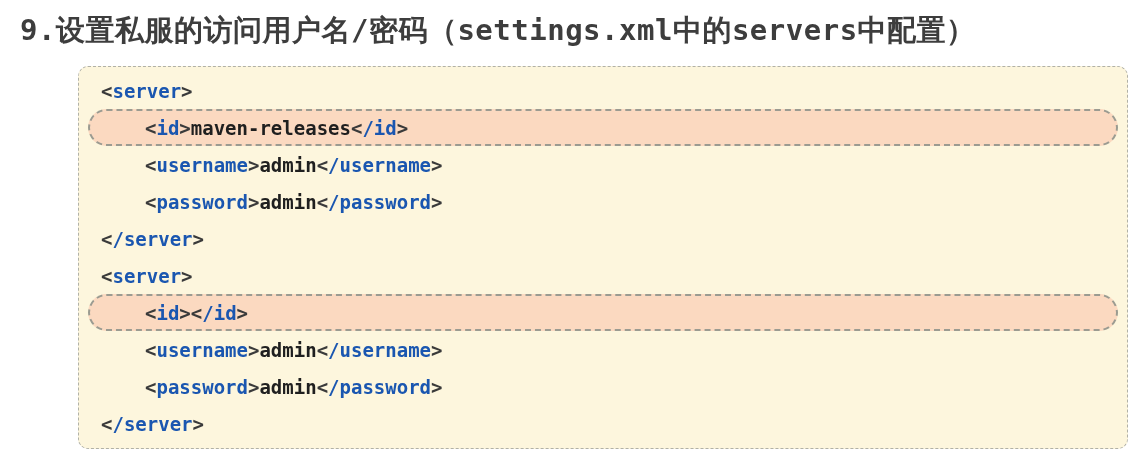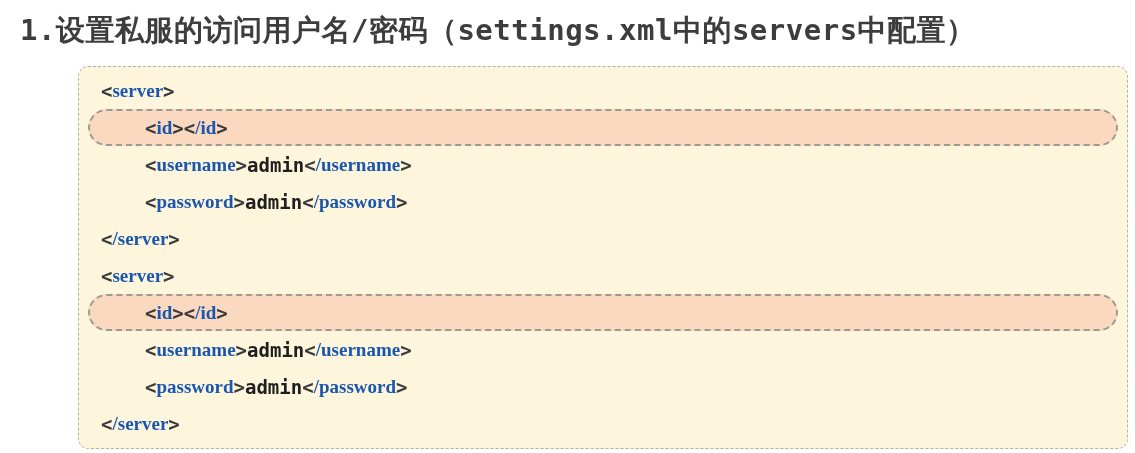--- a/index.html
+++ b/index.html
@@ -47,31 +47,31 @@
     white-space: pre;
   }
   .line.hl {
     margin-left: 9px;
     margin-right: 9px;
     background: var(--hl-bg);
     border: 2px dashed var(--hl-border);
     border-radius: 19px;
   }
   .tok-bracket { color: var(--bracket); }
-  .tok-tag     { color: var(--tag); font-family: Liberation Serif, serif; }
+  .tok-tag     { color: var(--tag); }
   .tok-text    { color: var(--text); }
 </style>
 </head>
 <body>
 
 <div class="page">
-  <h1 class="title">1.设置私服的访问用户名/密码（settings.xml中的servers中配置）</h1>
+  <h1 class="title">9.设置私服的访问用户名/密码（settings.xml中的servers中配置）</h1>
   <div class="code-card" id="code-card">
       <div class="line" style="padding-left: 22px;"><span class="tok-bracket">&lt;</span><span class="tok-tag">server</span><span class="tok-bracket">&gt;</span></div>
-      <div class="line hl" style="padding-left: 55px;"><span class="tok-bracket">&lt;</span><span class="tok-tag">id</span><span class="tok-bracket">&gt;</span><span class="tok-bracket">&lt;</span><span class="tok-tag">/id</span><span class="tok-bracket">&gt;</span></div>
+      <div class="line hl" style="padding-left: 55px;"><span class="tok-bracket">&lt;</span><span class="tok-tag">id</span><span class="tok-bracket">&gt;</span><span class="tok-text">maven-releases</span><span class="tok-bracket">&lt;</span><span class="tok-tag">/id</span><span class="tok-bracket">&gt;</span></div>
       <div class="line" style="padding-left: 66px;"><span class="tok-bracket">&lt;</span><span class="tok-tag">username</span><span class="tok-bracket">&gt;</span><span class="tok-text">admin</span><span class="tok-bracket">&lt;</span><span class="tok-tag">/username</span><span class="tok-bracket">&gt;</span></div>
       <div class="line" style="padding-left: 66px;"><span class="tok-bracket">&lt;</span><span class="tok-tag">password</span><span class="tok-bracket">&gt;</span><span class="tok-text">admin</span><span class="tok-bracket">&lt;</span><span class="tok-tag">/password</span><span class="tok-bracket">&gt;</span></div>
       <div class="line" style="padding-left: 22px;"><span class="tok-bracket">&lt;</span><span class="tok-tag">/server</span><span class="tok-bracket">&gt;</span></div>
       <div class="line" style="padding-left: 22px;"><span class="tok-bracket">&lt;</span><span class="tok-tag">server</span><span class="tok-bracket">&gt;</span></div>
       <div class="line hl" style="padding-left: 55px;"><span class="tok-bracket">&lt;</span><span class="tok-tag">id</span><span class="tok-bracket">&gt;</span><span class="tok-bracket">&lt;</span><span class="tok-tag">/id</span><span class="tok-bracket">&gt;</span></div>
       <div class="line" style="padding-left: 66px;"><span class="tok-bracket">&lt;</span><span class="tok-tag">username</span><span class="tok-bracket">&gt;</span><span class="tok-text">admin</span><span class="tok-bracket">&lt;</span><span class="tok-tag">/username</span><span class="tok-bracket">&gt;</span></div>
       <div class="line" style="padding-left: 66px;"><span class="tok-bracket">&lt;</span><span class="tok-tag">password</span><span class="tok-bracket">&gt;</span><span class="tok-text">admin</span><span class="tok-bracket">&lt;</span><span class="tok-tag">/password</span><span class="tok-bracket">&gt;</span></div>
       <div class="line" style="padding-left: 22px;"><span class="tok-bracket">&lt;</span><span class="tok-tag">/server</span><span class="tok-bracket">&gt;</span></div>
     </div>
 </div>

